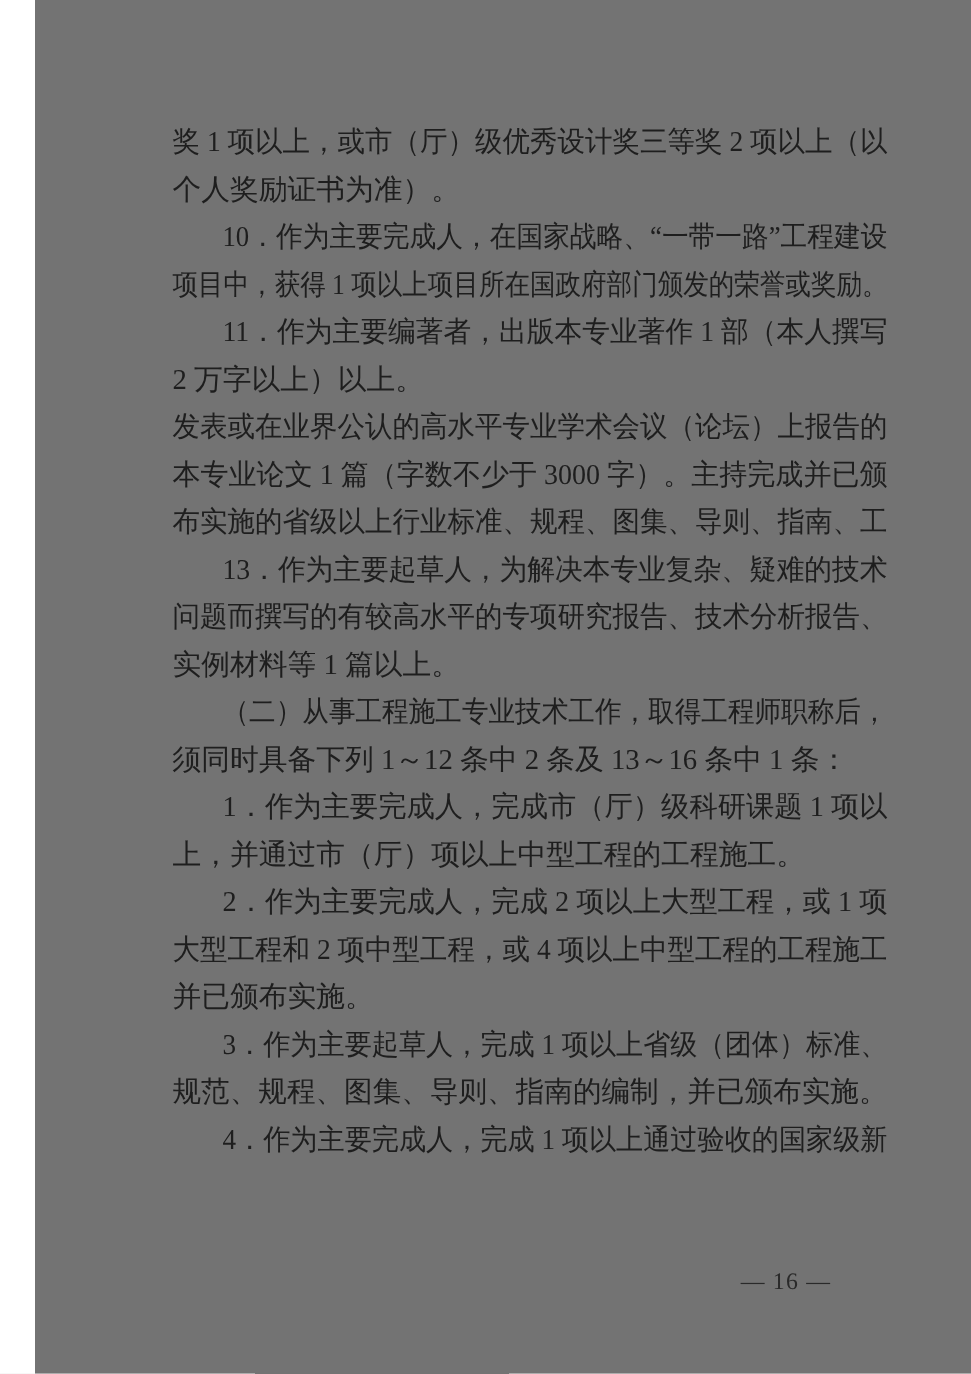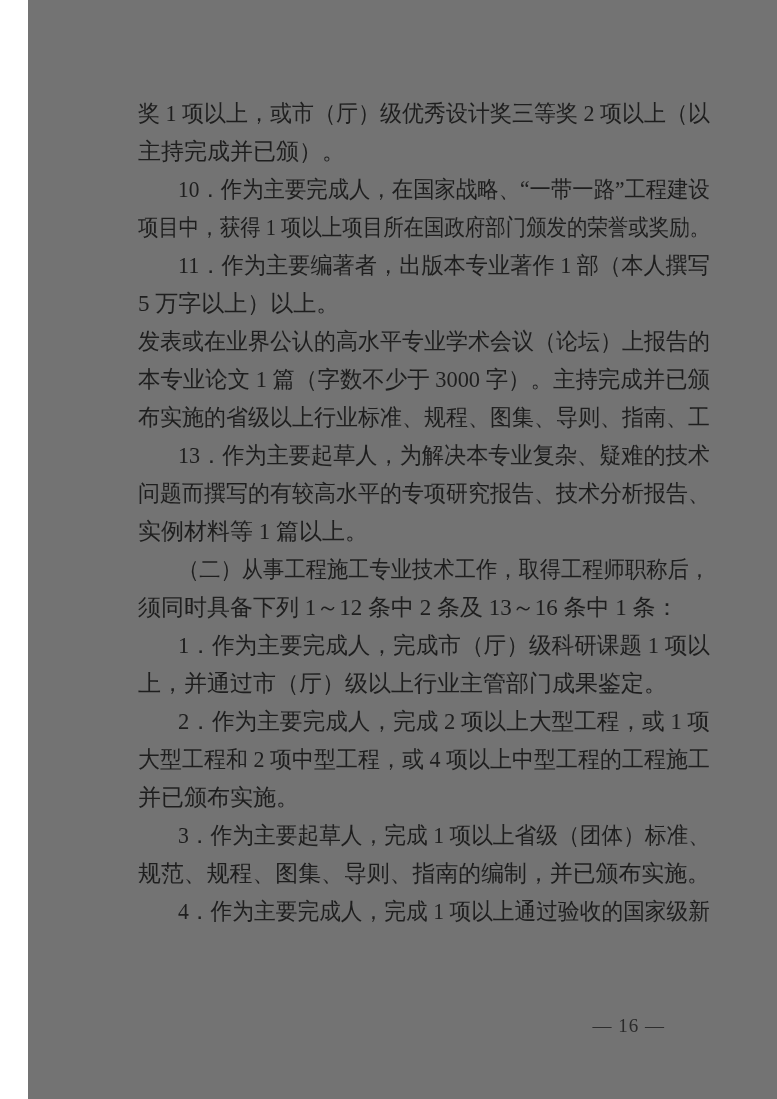--- a/index.html
+++ b/index.html
@@ -49,33 +49,33 @@
 </style>
 </head>
 <body>
 
 <div class="page">
   <div class="doc-body" id="doc-body">
       <div class="line justify">
     <span class="line-inner" style="transform: scaleX(0.956522);">奖 1 项以上，或市（厅）级优秀设计奖三等奖 2 项以上（以</span>
   </div>
       <div class="line">
-    <span class="line-inner">主持完成并已颁）。</span>
+    <span class="line-inner">个人奖励证书为准）。</span>
   </div>
       <div class="line indent justify">
     <span class="line-inner" style="transform: scaleX(0.929384);">10．作为主要完成人，在国家战略、“一带一路”工程建设</span>
   </div>
       <div class="line justify">
     <span class="line-inner" style="transform: scaleX(0.888199);">项目中，获得 1 项以上项目所在国政府部门颁发的荣誉或奖励。</span>
   </div>
       <div class="line indent justify">
     <span class="line-inner" style="transform: scaleX(0.965244);">11．作为主要编著者，出版本专业著作 1 部（本人撰写</span>
   </div>
       <div class="line">
-    <span class="line-inner">5 万字以上）以上。</span>
+    <span class="line-inner">2 万字以上）以上。</span>
   </div>
       <div class="line justify">
     <span class="line-inner" style="transform: scaleX(0.956522);">发表或在业界公认的高水平专业学术会议（论坛）上报告的</span>
   </div>
       <div class="line justify">
     <span class="line-inner" style="transform: scaleX(0.975277);">本专业论文 1 篇（字数不少于 3000 字）。主持完成并已颁</span>
   </div>
       <div class="line justify">
     <span class="line-inner" style="transform: scaleX(0.956522);">布实施的省级以上行业标准、规程、图集、导则、指南、工</span>
   </div>
@@ -91,21 +91,21 @@
       <div class="line indent justify">
     <span class="line-inner" style="transform: scaleX(0.925217);">（二）从事工程施工专业技术工作，取得工程师职称后，</span>
   </div>
       <div class="line">
     <span class="line-inner">须同时具备下列 1～12 条中 2 条及 13～16 条中 1 条：</span>
   </div>
       <div class="line indent justify">
     <span class="line-inner" style="transform: scaleX(0.984274);">1．作为主要完成人，完成市（厅）级科研课题 1 项以</span>
   </div>
       <div class="line">
-    <span class="line-inner">上，并通过市（厅）级以上行业主管部门成果鉴定。</span>
+    <span class="line-inner">上，并通过市（厅）项以上中型工程的工程施工。</span>
   </div>
       <div class="line indent justify">
     <span class="line-inner" style="transform: scaleX(0.984274);">2．作为主要完成人，完成 2 项以上大型工程，或 1 项</span>
   </div>
       <div class="line justify">
     <span class="line-inner" style="transform: scaleX(0.956522);">大型工程和 2 项中型工程，或 4 项以上中型工程的工程施工</span>
   </div>
       <div class="line">
     <span class="line-inner">并已颁布实施。</span>
   </div>

